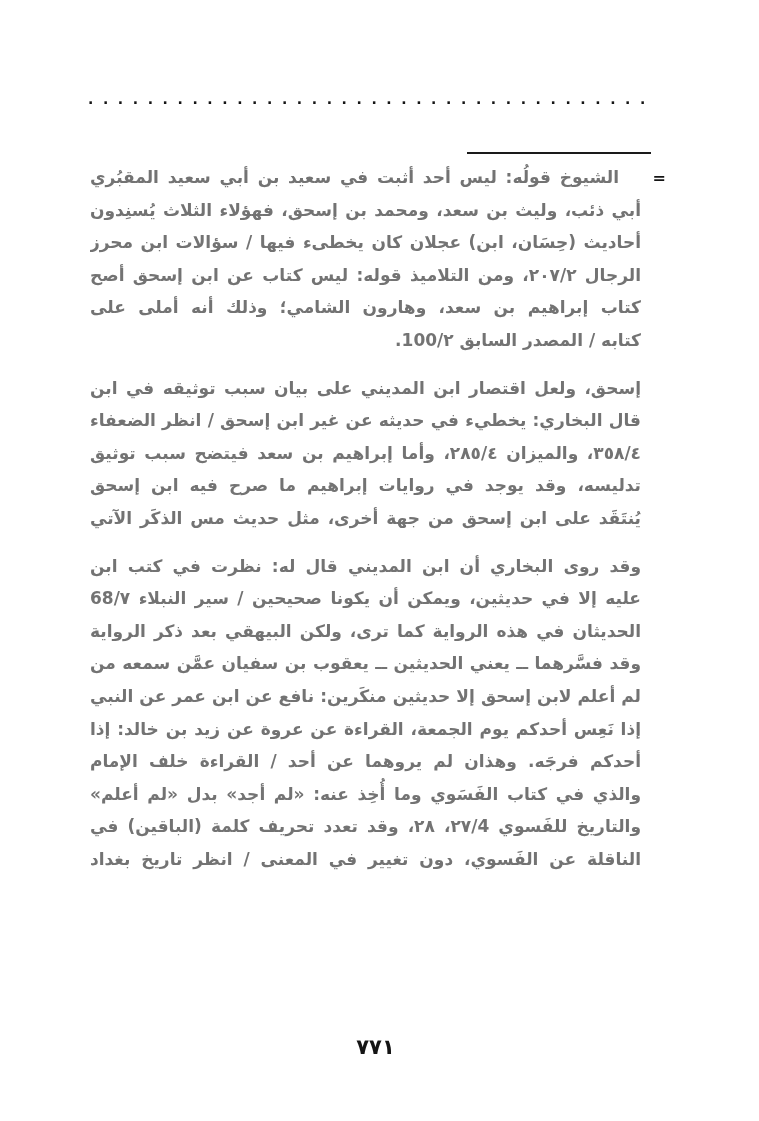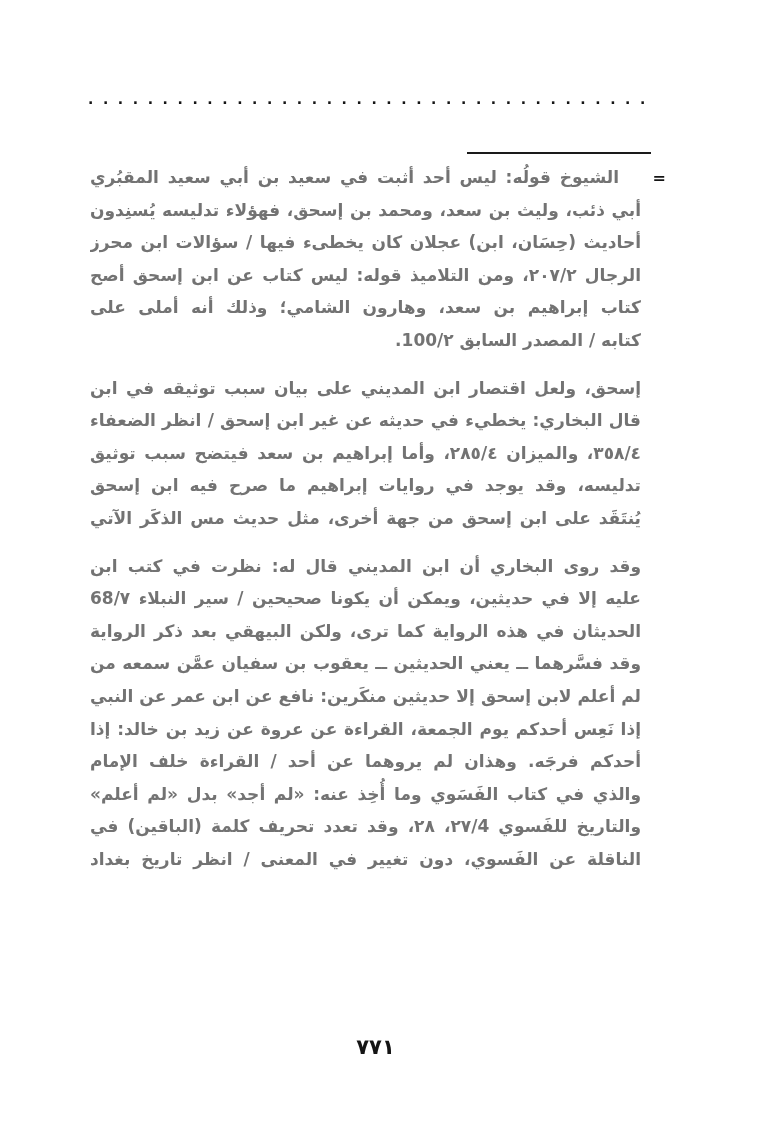--- a/index.html
+++ b/index.html
@@ -100,21 +100,21 @@
   <div class="dotted">........................................</div>
 
   <div class="fn-rule"></div>
 
   <span class="cmark">=</span>
 
   <div class="tb">
 
     <div class="para">
       <div class="line first">الشيوخ قولُه: ليس أحد أثبت في سعيد بن أبي سعيد المقبُري من ابن</div>
-      <div class="line">أبي ذئب، وليث بن سعد، ومحمد بن إسحق، فهؤلاء تدليسه يُسنِدون</div>
+      <div class="line">أبي ذئب، وليث بن سعد، ومحمد بن إسحق، فهؤلاء الثلاث يُسنِدون</div>
       <div class="line">أحاديث (حِسَان، ابن) عجلان كان يخطىء فيها / سؤالات ابن محرز في أحوال</div>
       <div class="line">الرجال ٢٠٧/٢، ومن التلاميذ قوله: ليس كتاب عن ابن إسحق أصح من</div>
       <div class="line">كتاب إبراهيم بن سعد، وهارون الشامي؛ وذلك أنه أملى على هارون الشامي من</div>
       <div class="line pend">كتابه / المصدر السابق 100/٢.</div>
     </div>
 
     <div class="para">
       <div class="line">إسحق، ولعل اقتصار ابن المديني على بيان سبب توثيقه في ابن إسحق، لأنه كما</div>
       <div class="line">قال البخاري: يخطيء في حديثه عن غير ابن إسحق / انظر الضعفاء للعقيلي</div>
       <div class="line">٣٥٨/٤، والميزان ٢٨٥/٤، وأما إبراهيم بن سعد فيتضح سبب توثيق كتابه عن</div>

